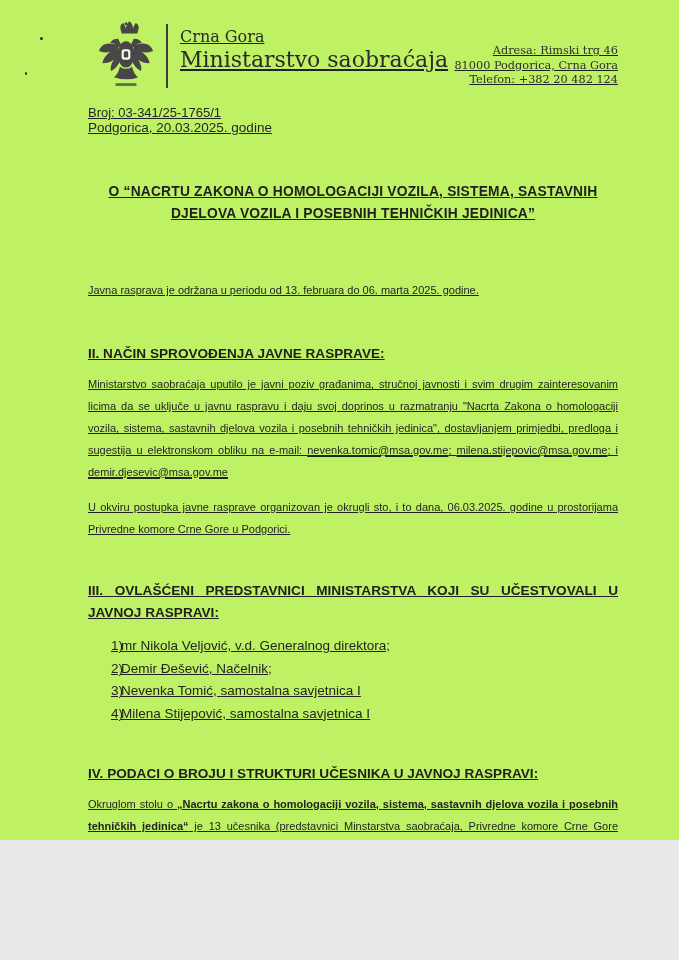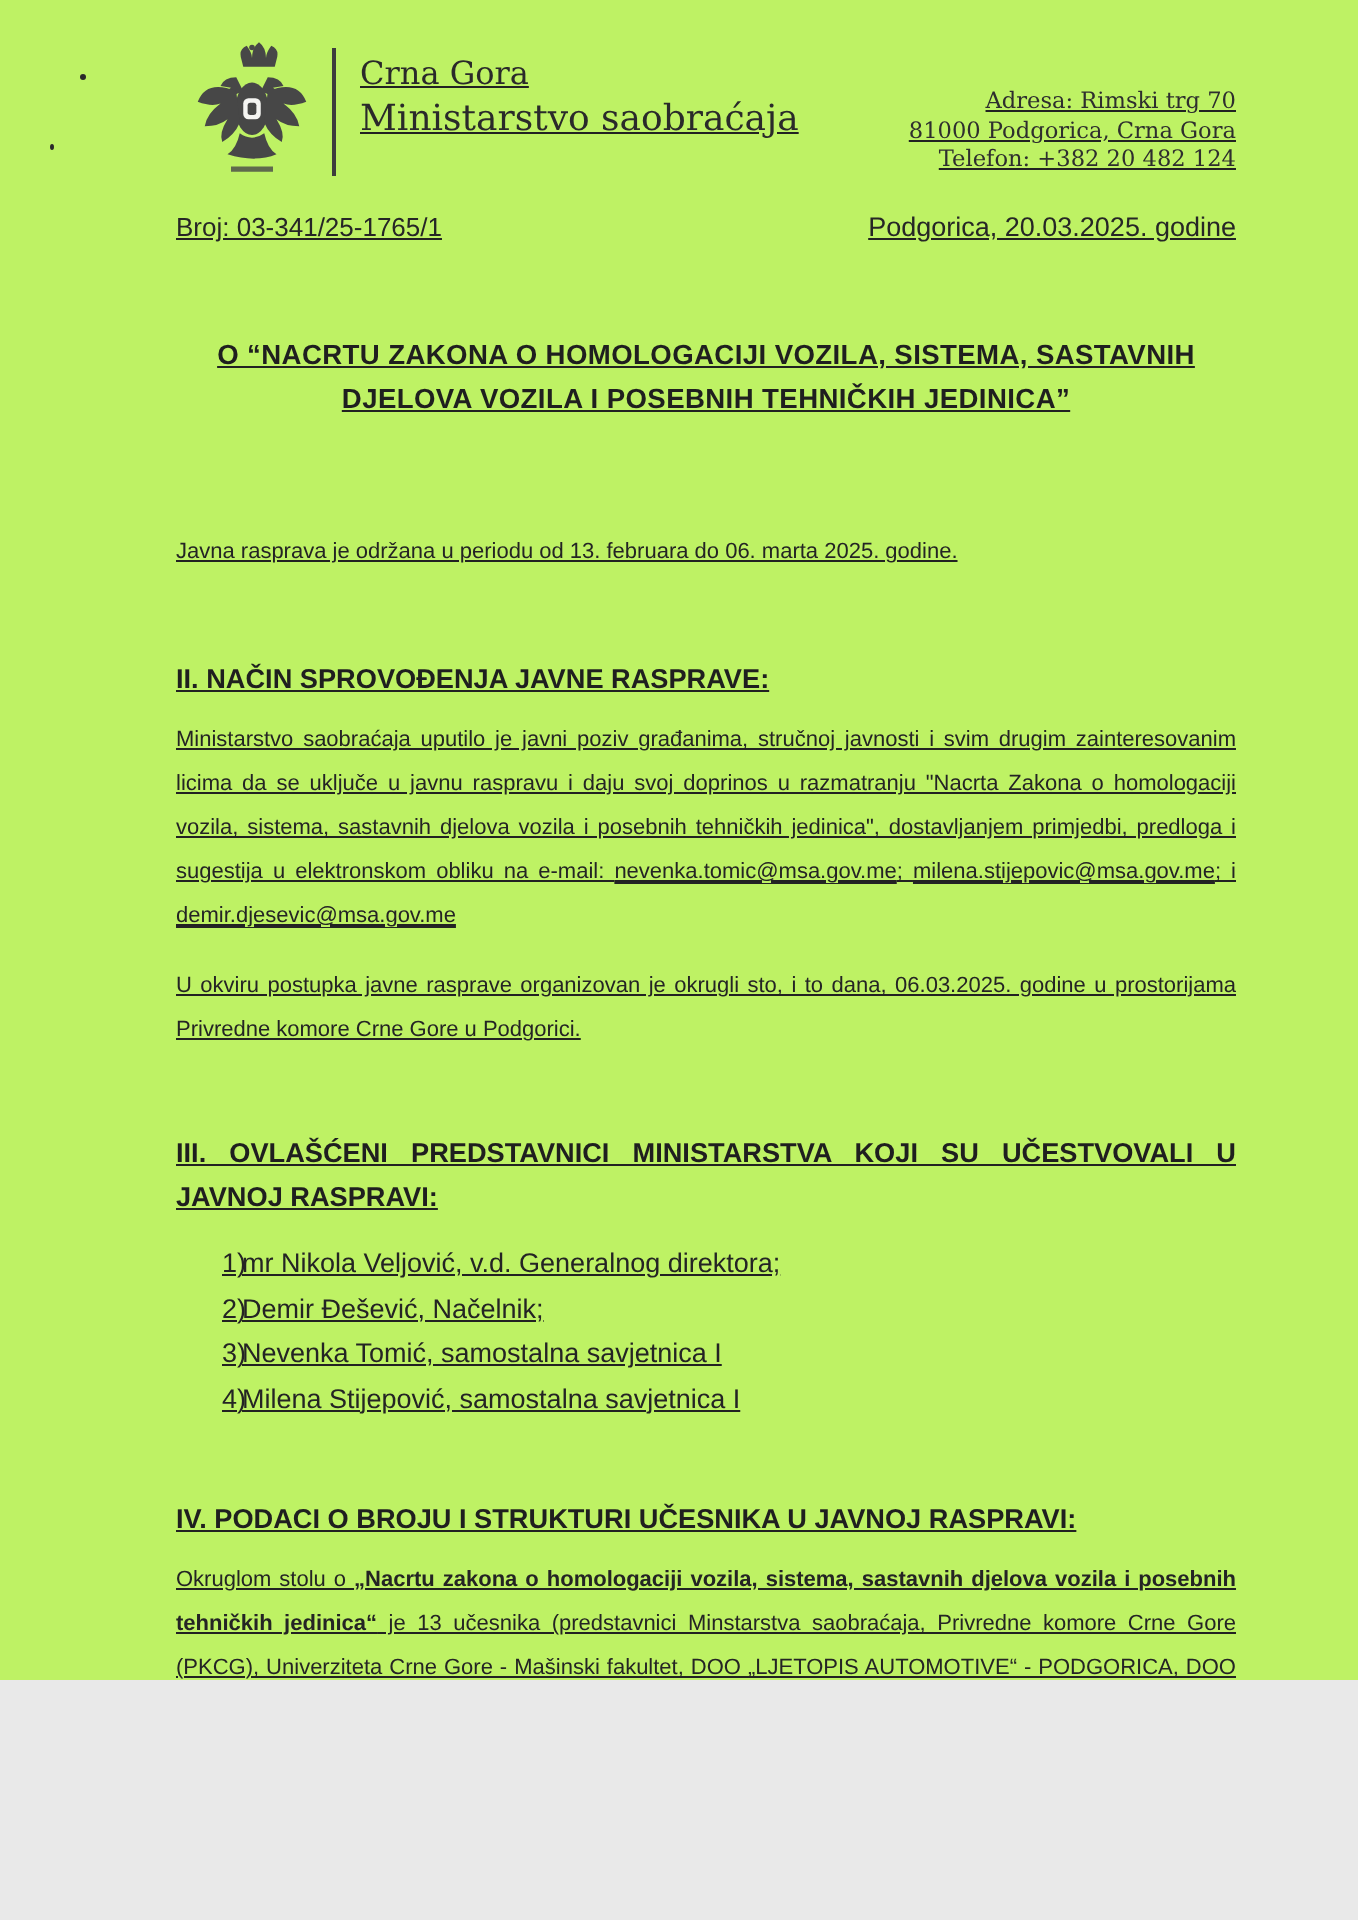--- a/index.html
+++ b/index.html
@@ -17,31 +17,32 @@
     overflow:hidden;
     text-decoration:underline;
   }
   
   .header-row { display:flex; justify-content:space-between; align-items:flex-start; }
   .brand { display:flex; align-items:flex-start; }
   .coa { margin-left:10px; margin-top:2px; }
   .brand-divider { width:2px; height:64px; background:#3d3d3d; margin:6px 12px 0 12px; }
   .brand-text { padding-top:8px; font-family:"DejaVu Serif", serif; color:#2a2a2a; }
   .brand-country { font-size:16px; line-height:22px; }
-  .brand-ministry { font-size:18px; line-height:24px;text-align:right; }
+  .brand-ministry { font-size:22px; line-height:24px;text-align:right; }
   .address-block {
     padding-top:26px;
     text-align:right;
     font-family:"DejaVu Serif", serif;
     font-size:11.3px; line-height:14.5px;
     color:#2e2e2e;
   }
   .ref-row {
     display:flex; justify-content:space-between; align-items:baseline;
     margin-top:7px;
+    flex-direction:column;
   }
   .ref-number { font-size:13px; color:#262626; }
   .place-date { font-size:13.5px; color:#262626; }
   
   .doc-title { margin-top:46px; text-align:center; font-weight:bold; color:#1f1f1f; }
   .doc-title-1 { font-size:13.8px; letter-spacing:0.2px; }
   .doc-title-2 { font-size:13.8px; line-height:22px; margin-top:11px; letter-spacing:0.2px; }
   
   .section { margin-top:42px; }
   .section.first { margin-top:54px; }
@@ -101,21 +102,21 @@
           <rect x="29.5" y="35.5" width="5" height="7" rx="1.5" fill="#474747"></rect>
         </svg>
       </span>
       <span class="brand-divider"></span>
       <span class="brand-text">
         <div class="brand-country">Crna Gora</div>
         <div class="brand-ministry">Ministarstvo saobraćaja</div>
       </span>
     </div>
     <div class="address-block">
-      <div>Adresa: Rimski trg 70</div>
+      <div>Adresa: Rimski trg 46</div>
       <div>81000 Podgorica, Crna Gora</div>
       <div>Telefon: +382 20 482 124</div>
     </div>
   </div>
 
   <div class="ref-row">
     <span class="ref-number">Broj: 03-341/25-1765/1</span>
     <span class="place-date">Podgorica, 20.03.2025. godine</span>
   </div>
 

